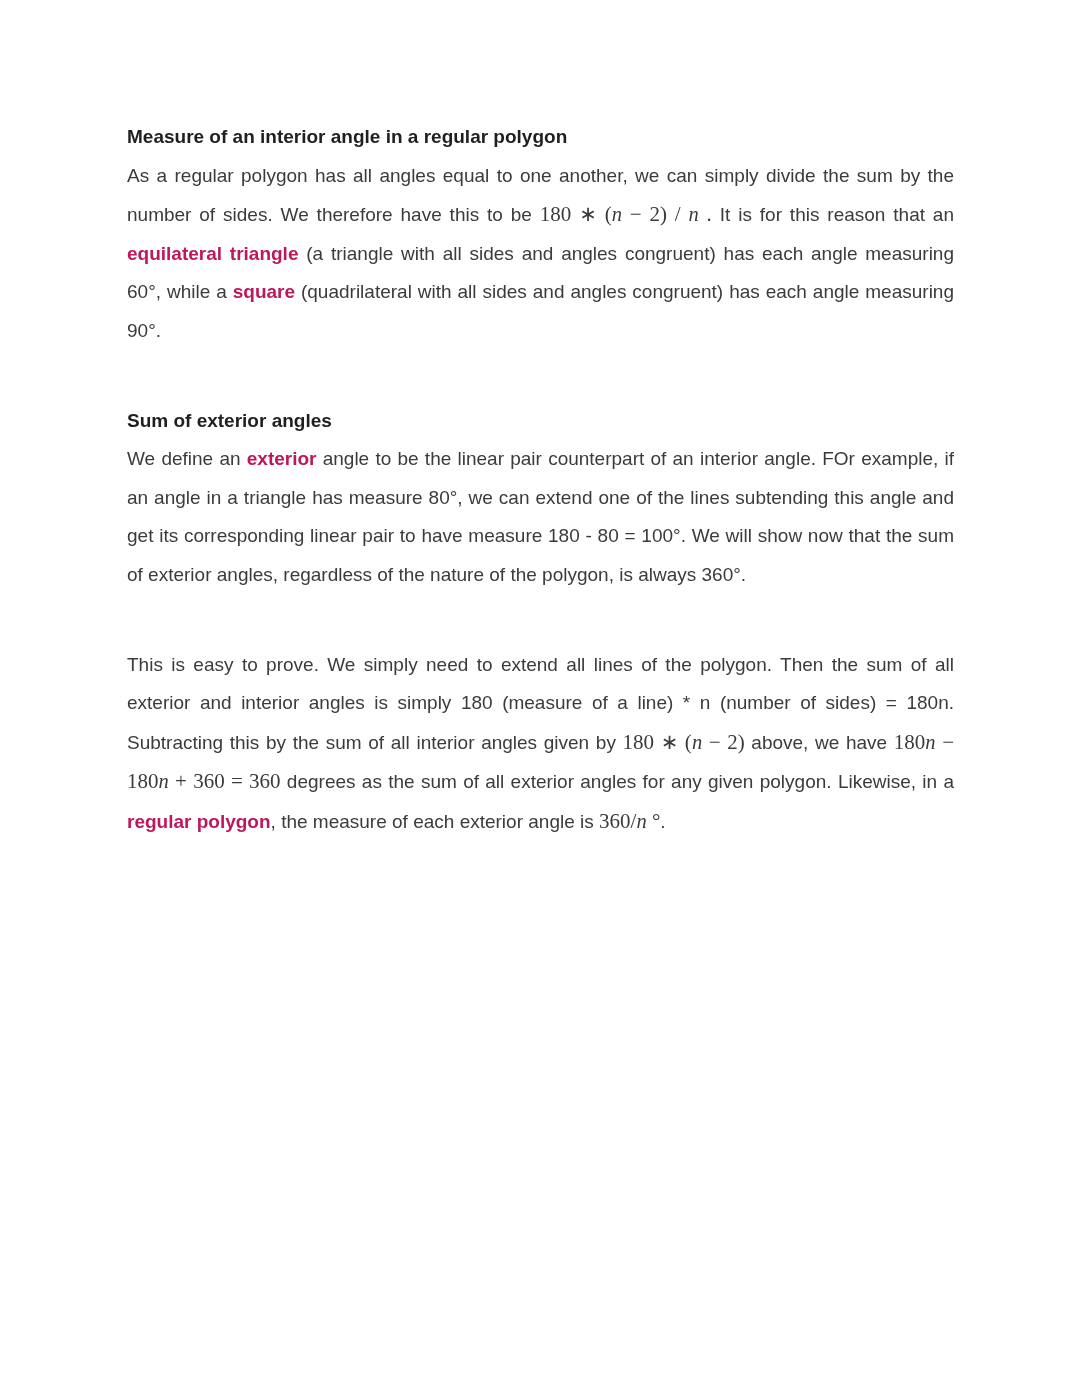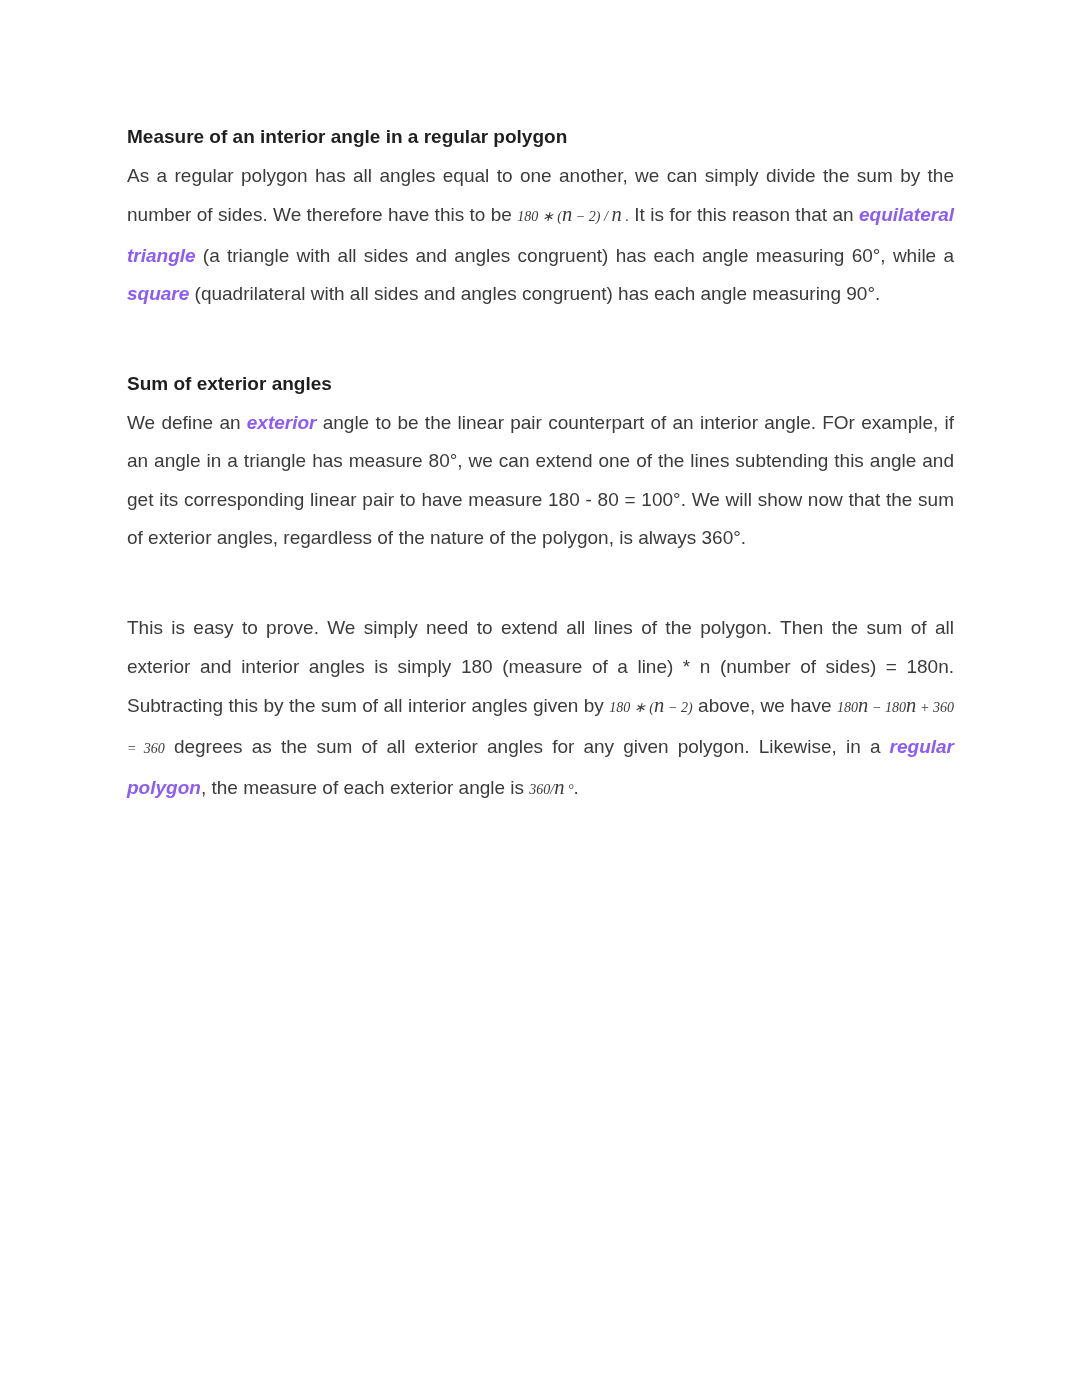--- a/index.html
+++ b/index.html
@@ -33,25 +33,24 @@
     line-height: 38.6px;
     font-weight: bold;
     color: #1f1f1f;
     text-align: left;
   }
   .para {
     margin: 0;
     text-align: justify;
   }
   .run-normal { }
-  .run-bold { font-weight: bold; color: #8b5cf6; font-style: italic; }
+  .run-bold { font-weight: bold; color: #be185d; }
   .run-math {
     font-family: "Liberation Serif", serif;
-    font-size: 14px;
-    font-style: italic;
+    font-size: 21px;
   }
   .run-mathit {
     font-family: "Liberation Serif", serif;
     font-size: 20.5px;
     font-style: italic;
   }
 </style>
 </head>
 <body>
 

